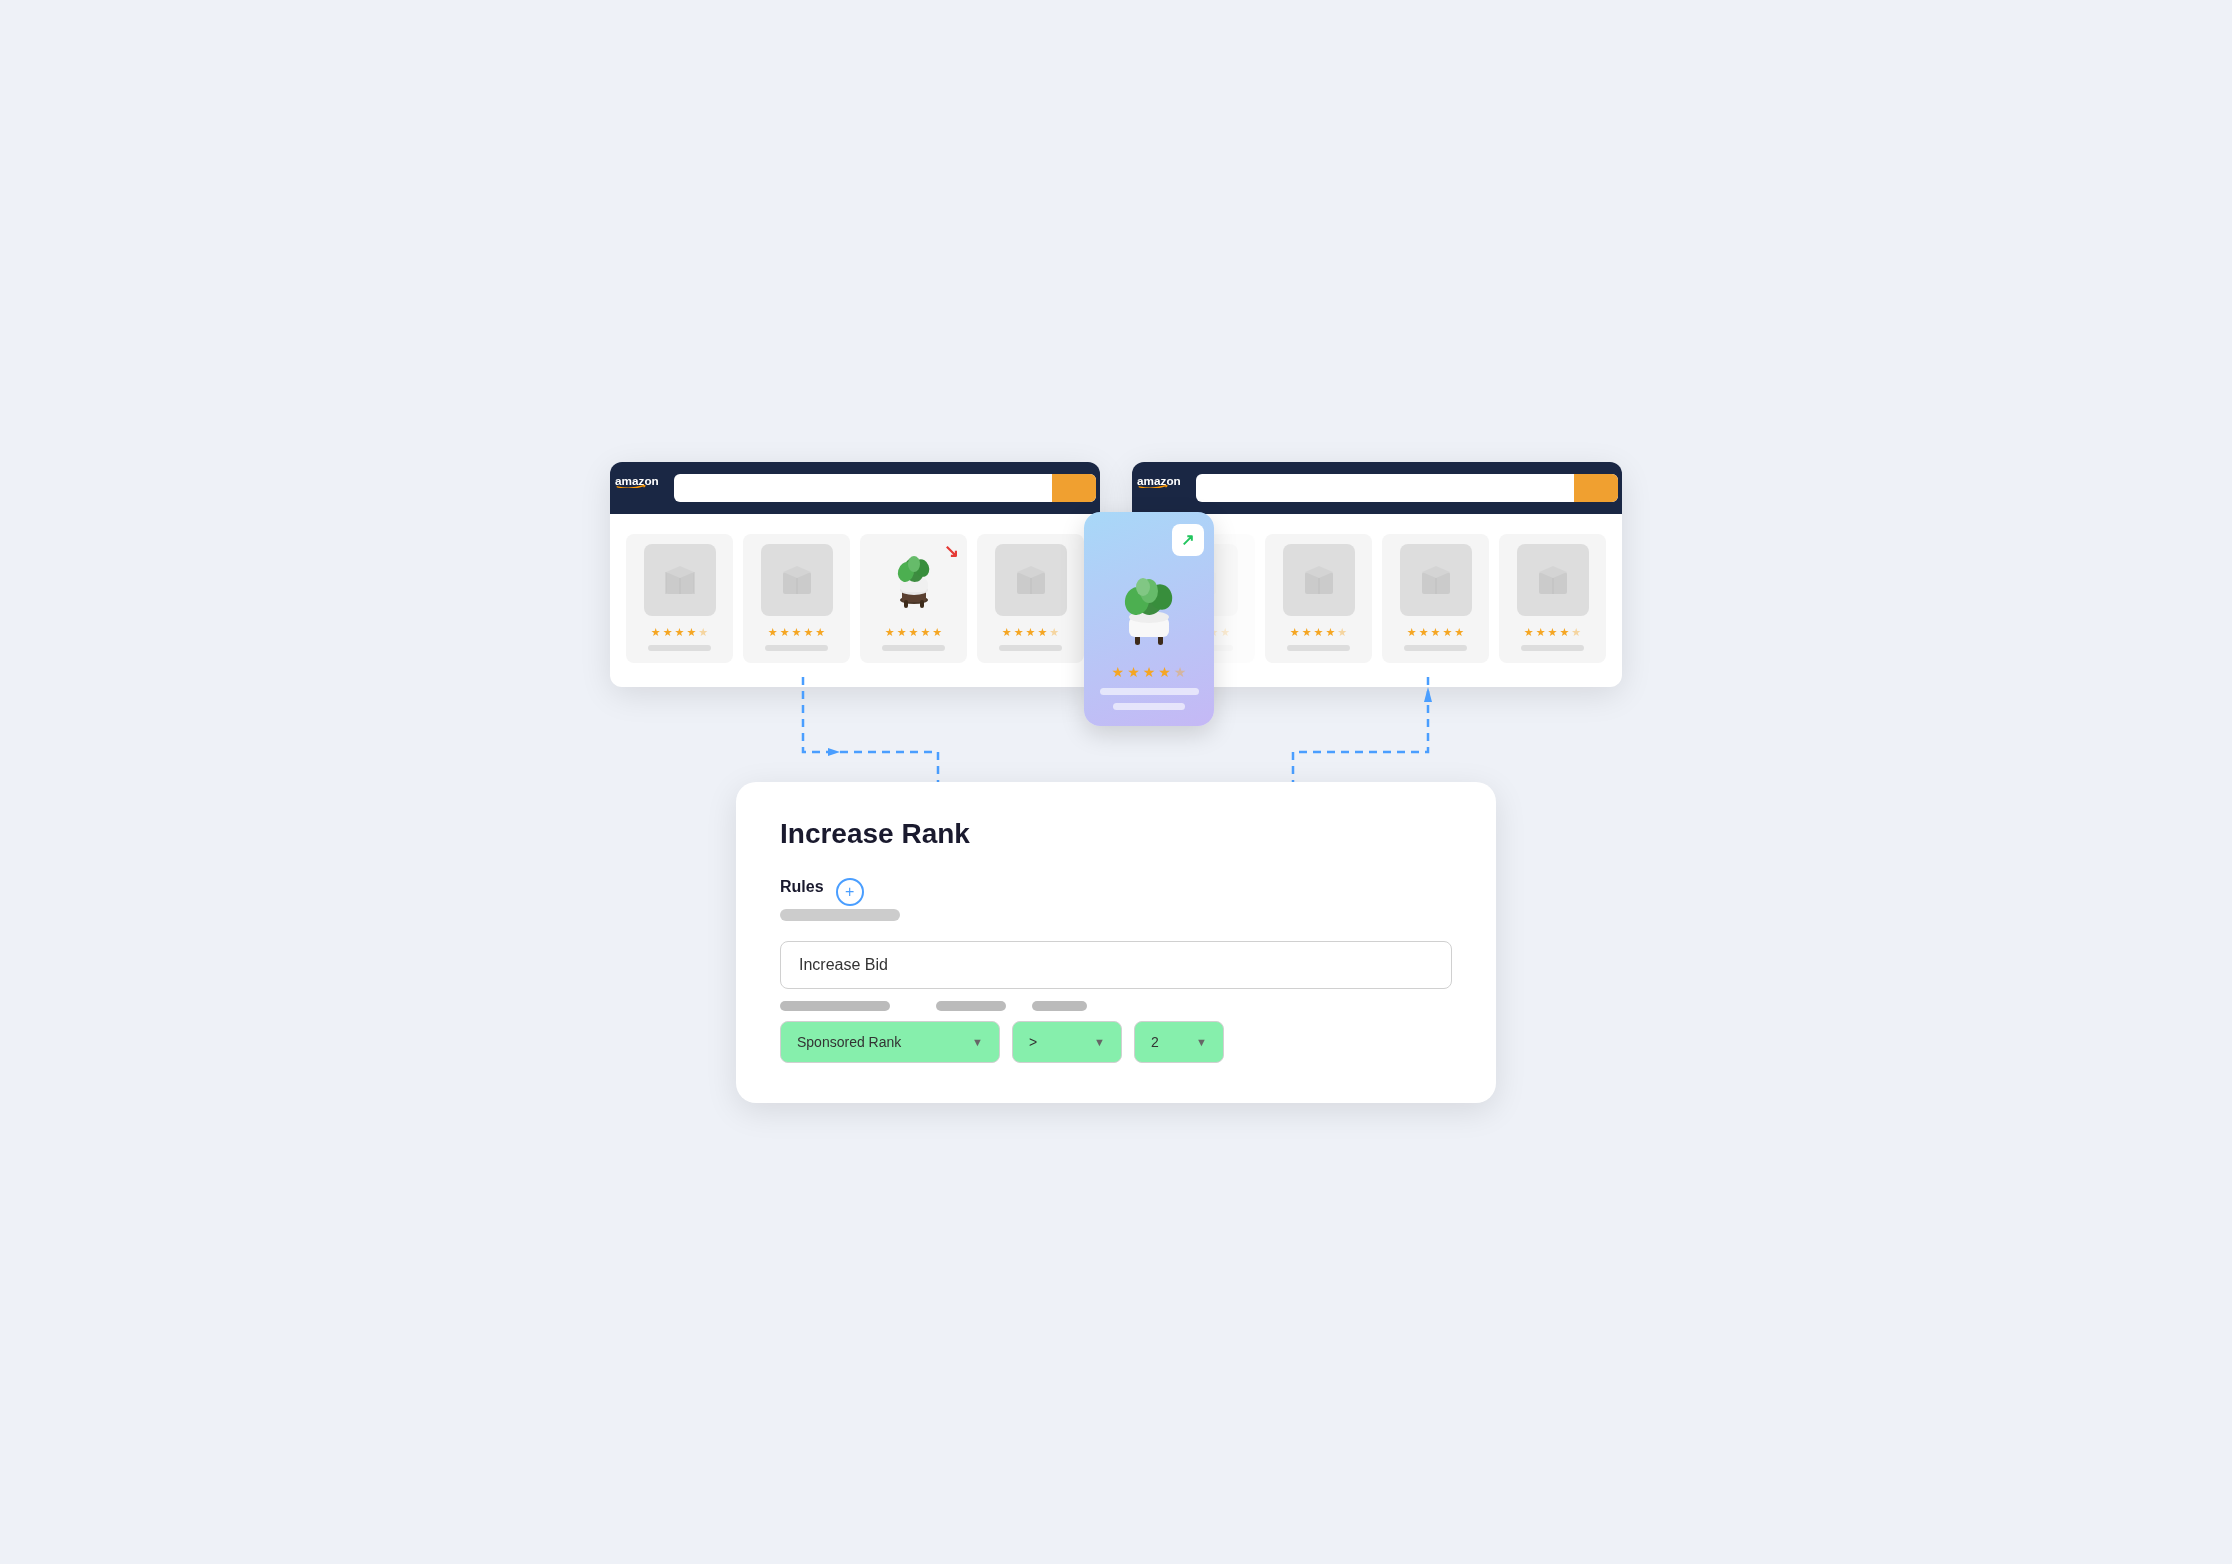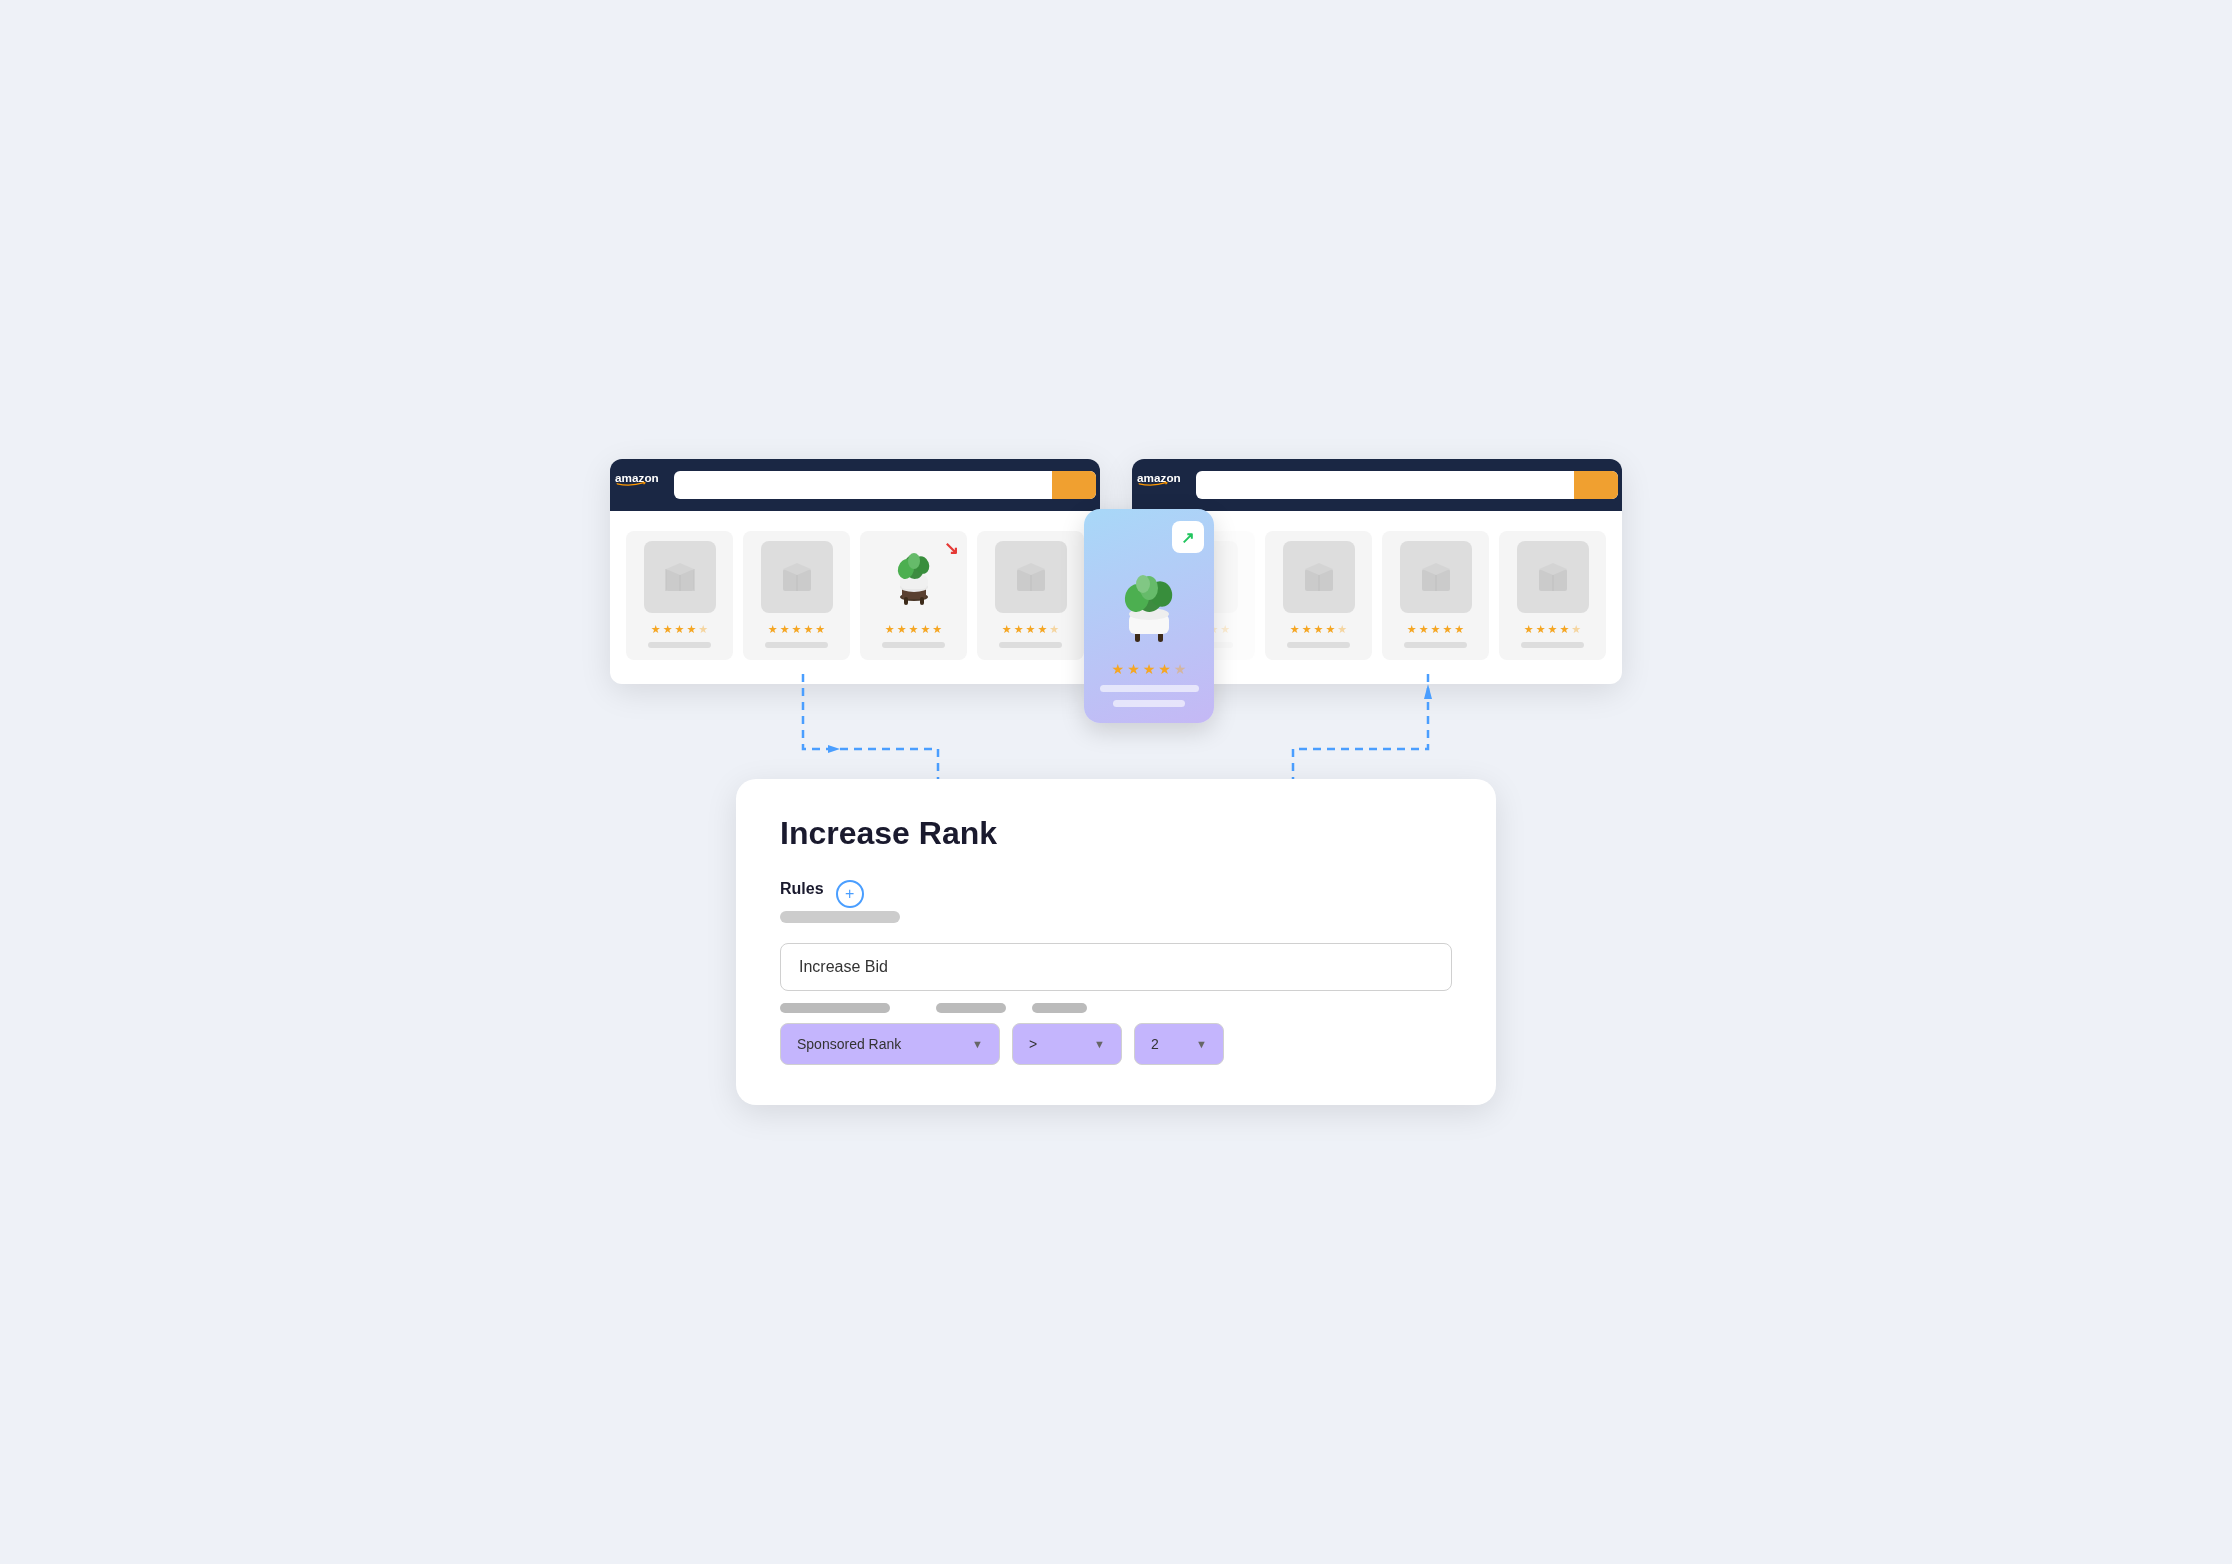--- a/index.html
+++ b/index.html
@@ -232,21 +232,21 @@
       border-radius: 20px;
       box-shadow: 0 8px 32px rgba(0,0,0,0.10);
       padding: 36px 44px 40px;
       margin: 0 auto;
       width: 760px;
       position: relative;
       z-index: 5;
     }
 
     .card-title {
-      font-size: 32px;
+      font-size: 28px;
       font-weight: 700;
       color: #1a1a2e;
       margin-bottom: 28px;
     }
 
     .rules-row {
       display: flex;
       gap: 12px;
       margin-bottom: 3px;
     }
@@ -315,21 +315,21 @@
     }
 
     .select-box {
       border: 1.5px solid #d0d0d0;
       border-radius: 8px;
       padding: 12px 16px;
       display: flex;
       align-items: center;
       justify-content: space-between;
       cursor: pointer;
-      background: #c4b5fd;
+      background: #86efac;
       font-size: 14px;
       color: #333;
       gap: 10px;
     }
 
     .select-box.wide { width: 220px; }
     .select-box.medium { width: 110px; }
     .select-box.narrow { width: 90px; }
 
     .chevron-down {

